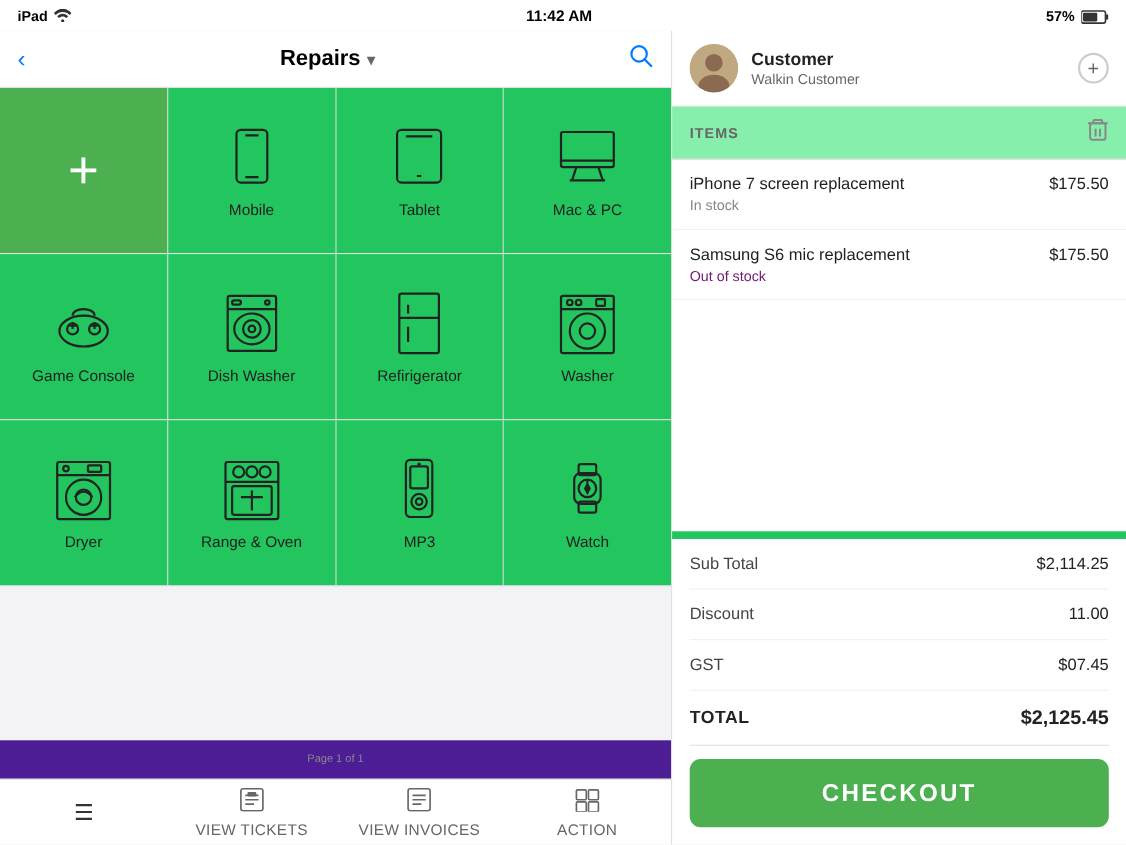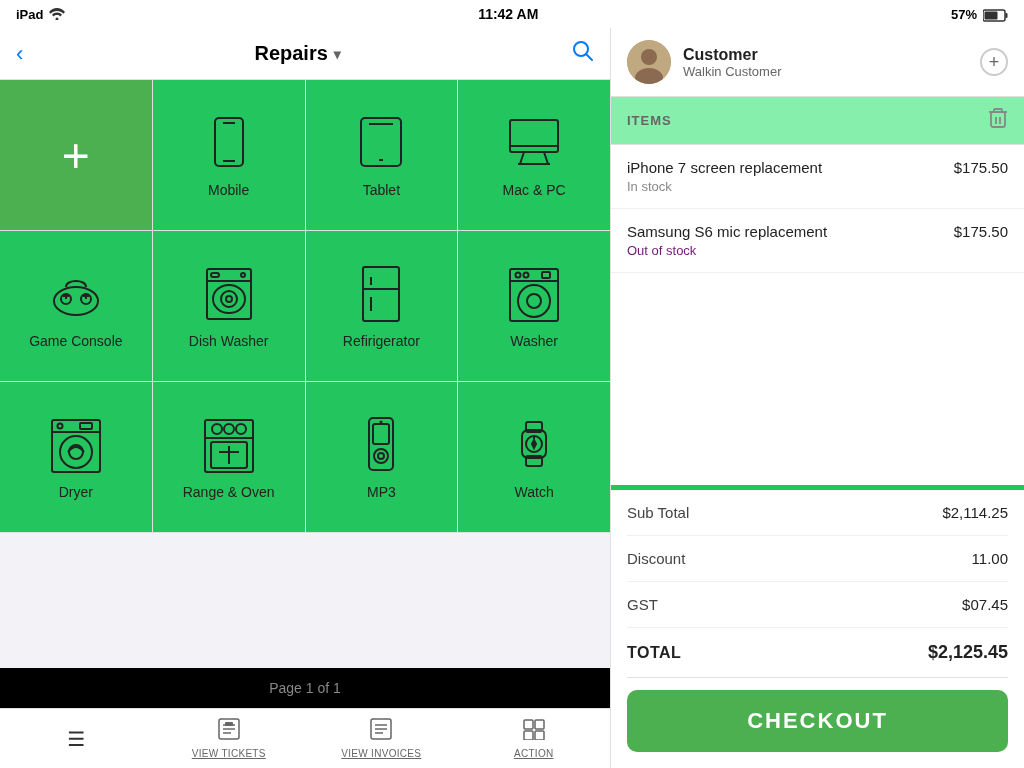--- a/index.html
+++ b/index.html
@@ -37,32 +37,32 @@
       flex: 1; display: flex; flex-direction: column; align-items: center; justify-content: center;
       padding: 16px 8px; border-right: 1px solid #e0e0e0; cursor: pointer; background: #22c55e;
       min-height: 150px; gap: 10px;
     }
     .grid-cell:last-child { border-right: none; }
     .grid-cell.add-btn { background: #4CAF50; }
     .grid-cell .cell-label { font-size: 14px; color: #222; text-align: center; }
     .grid-cell svg { width: 60px; height: 60px; }
 
     
-    .pagination { text-align: center; padding: 12px; font-size: 14px; color: #888; background: #000000; }
+    .pagination { text-align: center; padding: 12px; font-size: 10px; color: #888; background: #4c1d95; }
 
     
     .bottom-nav {
       display: flex; background: white; border-top: 1px solid #e0e0e0; height: 60px;
     }
     .nav-item {
       flex: 1; display: flex; flex-direction: column; align-items: center; justify-content: center;
       gap: 2px; cursor: pointer;
     }
     .nav-item .nav-icon { font-size: 22px; color: #666; }
-    .nav-item .nav-label { font-size: 10px; color: #666; letter-spacing: 0.3px; text-decoration: underline; }
+    .nav-item .nav-label { font-size: 14px; color: #666; letter-spacing: 0.3px; }
     .hamburger { font-size: 20px; color: #333; }
 
     
     .right-panel { flex: 1; display: flex; flex-direction: column; background: white; border-left: 1px solid #e0e0e0; }
 
     
     .customer-section {
       display: flex; align-items: center; padding: 12px 16px; border-bottom: 1px solid #e0e0e0;
       gap: 12px;
     }
@@ -94,21 +94,21 @@
       padding: 14px 16px; border-bottom: 1px solid #f0f0f0;
     }
     .item-info {}
     .item-name { font-size: 15px; color: #222; font-weight: 400; }
     .item-status { font-size: 13px; margin-top: 3px; }
     .item-status.in-stock { color: #888; }
     .item-status.out-stock { color: #701a75; }
     .item-price { font-size: 15px; color: #222; font-weight: 400; }
 
     
-    .totals-section { border-top: 5px solid #22c55e; padding: 0 16px; }
+    .totals-section { border-top: 7px solid #22c55e; padding: 0 16px; }
     .total-row {
       display: flex; justify-content: space-between; align-items: center;
       padding: 14px 0; border-bottom: 1px solid #f0f0f0;
     }
     .total-row:last-child { border-bottom: none; }
     .total-label { font-size: 15px; color: #444; }
     .total-value { font-size: 15px; color: #222; }
     .total-row.grand-total { border-bottom: 1px solid #e0e0e0; gap: 40px; }
     .total-row.grand-total .total-label { font-size: 16px; font-weight: 700; color: #222; letter-spacing: 0.5px; }
     .total-row.grand-total .total-value { font-size: 18px; font-weight: 700; color: #222; }

